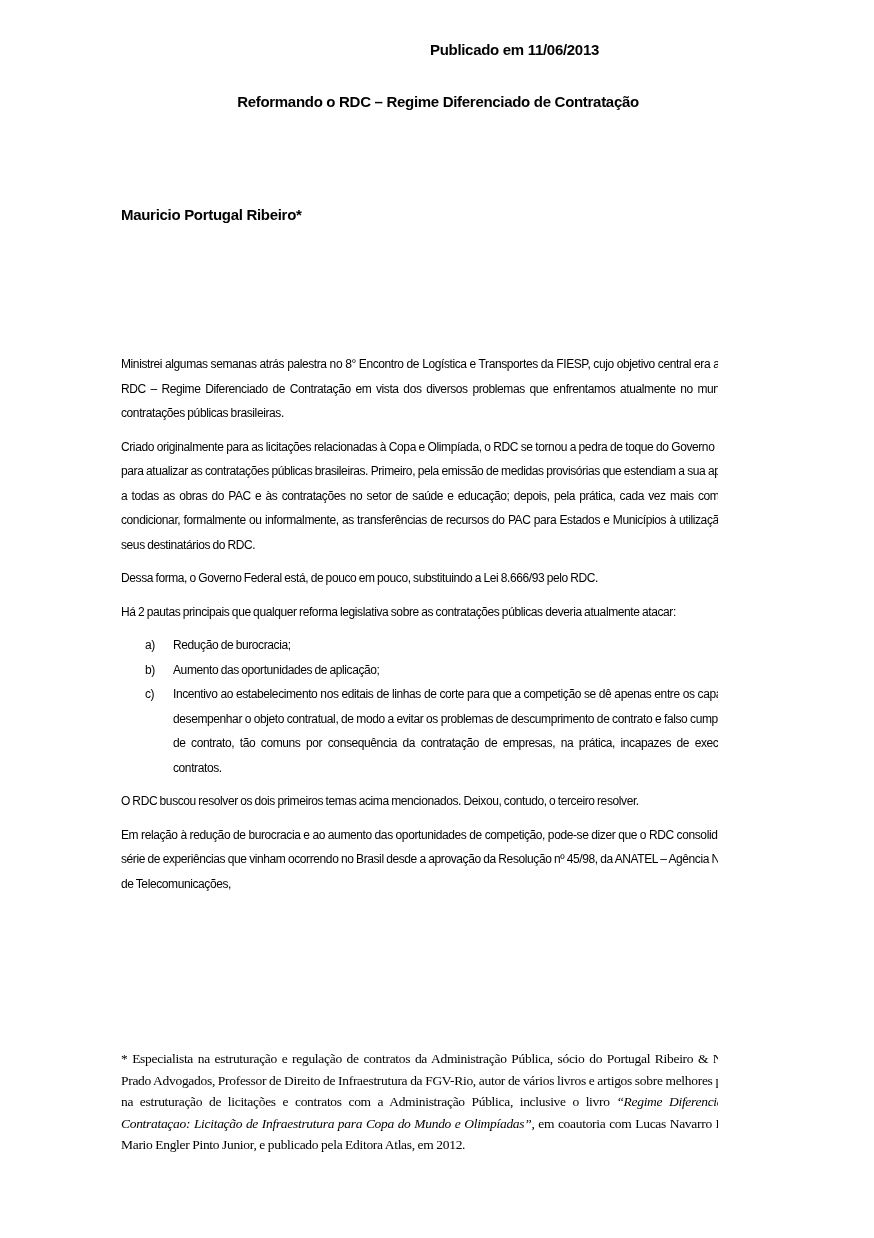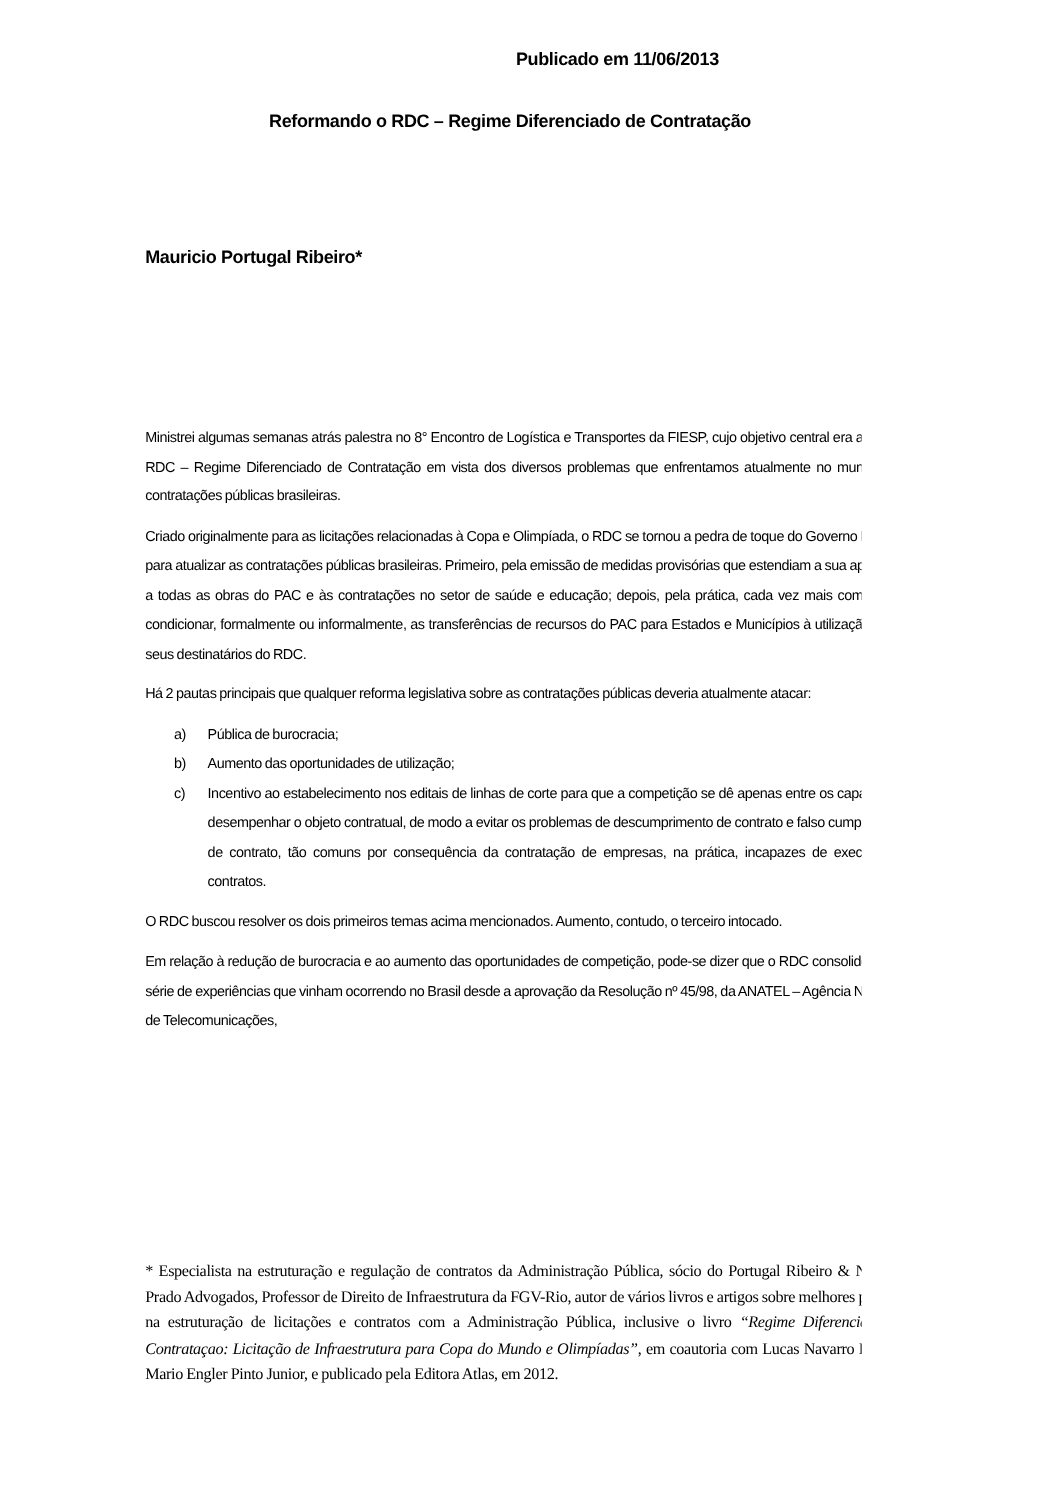--- a/index.html
+++ b/index.html
@@ -22,21 +22,21 @@
     right: 119px;
     font-size: 15px;
     font-weight: 700;
     letter-spacing: -0.3px;
     line-height: 24.5px;
     white-space: nowrap;
   }
   .title {
     position: absolute;
     top: 90px;
-    left: 108px;
+    left: 121px;
     width: 634px;
     margin: 0;
     font-size: 15px;
     font-weight: 700;
     letter-spacing: -0.3px;
     line-height: 24.5px;
     text-align: center;
   }
   .author {
     position: absolute;
@@ -104,39 +104,40 @@
   <h1 class="title">Reformando o RDC – Regime Diferenciado de Contratação</h1>
 
   <div class="author">Mauricio Portugal Ribeiro*</div>
 
   <div class="content">
 
     <p>Ministrei algumas semanas atrás palestra no 8° Encontro de Logística e Transportes da FIESP, cujo objetivo central era avaliar o RDC – Regime Diferenciado de Contratação em vista dos diversos problemas que enfrentamos atualmente no mundo das contratações públicas brasileiras.</p>
 
     <p>Criado originalmente para as licitações relacionadas à Copa e Olimpíada, o RDC se tornou a pedra de toque do Governo Federal para atualizar as contratações públicas brasileiras. Primeiro, pela emissão de medidas provisórias que estendiam a sua aplicação a todas as obras do PAC e às contratações no setor de saúde e educação; depois, pela prática, cada vez mais comum, de condicionar, formalmente ou informalmente, as transferências de recursos do PAC para Estados e Municípios à utilização pelas seus destinatários do RDC.</p>
 
+    <p>Dessa forma, o Governo Federal está, de pouco em pouco, substituindo a Lei 8.666/93 pelo RDC.</p>
 
     <p>Há 2 pautas principais que qualquer reforma legislativa sobre as contratações públicas deveria atualmente atacar:</p>
 
     <ol class="goal-list">
       <li>
         <span class="marker">a)</span>
-        <span>Pública de burocracia;</span>
+        <span>Redução de burocracia;</span>
       </li>
       <li>
         <span class="marker">b)</span>
-        <span>Aumento das oportunidades de utilização;</span>
+        <span>Aumento das oportunidades de aplicação;</span>
       </li>
       <li>
         <span class="marker">c)</span>
         <span>Incentivo ao estabelecimento nos editais de linhas de corte para que a competição se dê apenas entre os capazes de desempenhar o objeto contratual, de modo a evitar os problemas de descumprimento de contrato e falso cumprimento de contrato, tão comuns por consequência da contratação de empresas, na prática, incapazes de executar os contratos.</span>
       </li>
     </ol>
 
-    <p>O RDC buscou resolver os dois primeiros temas acima mencionados. Aumento, contudo, o terceiro intocado.</p>
+    <p>O RDC buscou resolver os dois primeiros temas acima mencionados. Deixou, contudo, o terceiro resolver.</p>
 
     <p>Em relação à redução de burocracia e ao aumento das oportunidades de competição, pode-se dizer que o RDC consolidou uma série de experiências que vinham ocorrendo no Brasil desde a aprovação da Resolução nº 45/98, da ANATEL – Agência Nacional de Telecomunicações,</p>
 
   </div>
 
   <div class="footnote">
     <span>* Especialista na estruturação e regulação de contratos da Administração Pública, sócio do Portugal Ribeiro &amp; Navarro Prado Advogados, Professor de Direito de Infraestrutura da FGV-Rio, autor de vários livros e artigos sobre melhores práticas na estruturação de licitações e contratos com a Administração Pública, inclusive o livro </span><span class="italic">“Regime Diferenciado de Contrataçao: Licitação de Infraestrutura para Copa do Mundo e Olimpíadas”</span><span>, em coautoria com Lucas Navarro Prado e Mario Engler Pinto Junior, e publicado pela Editora Atlas, em 2012.</span>
   </div>
 
 </div>

